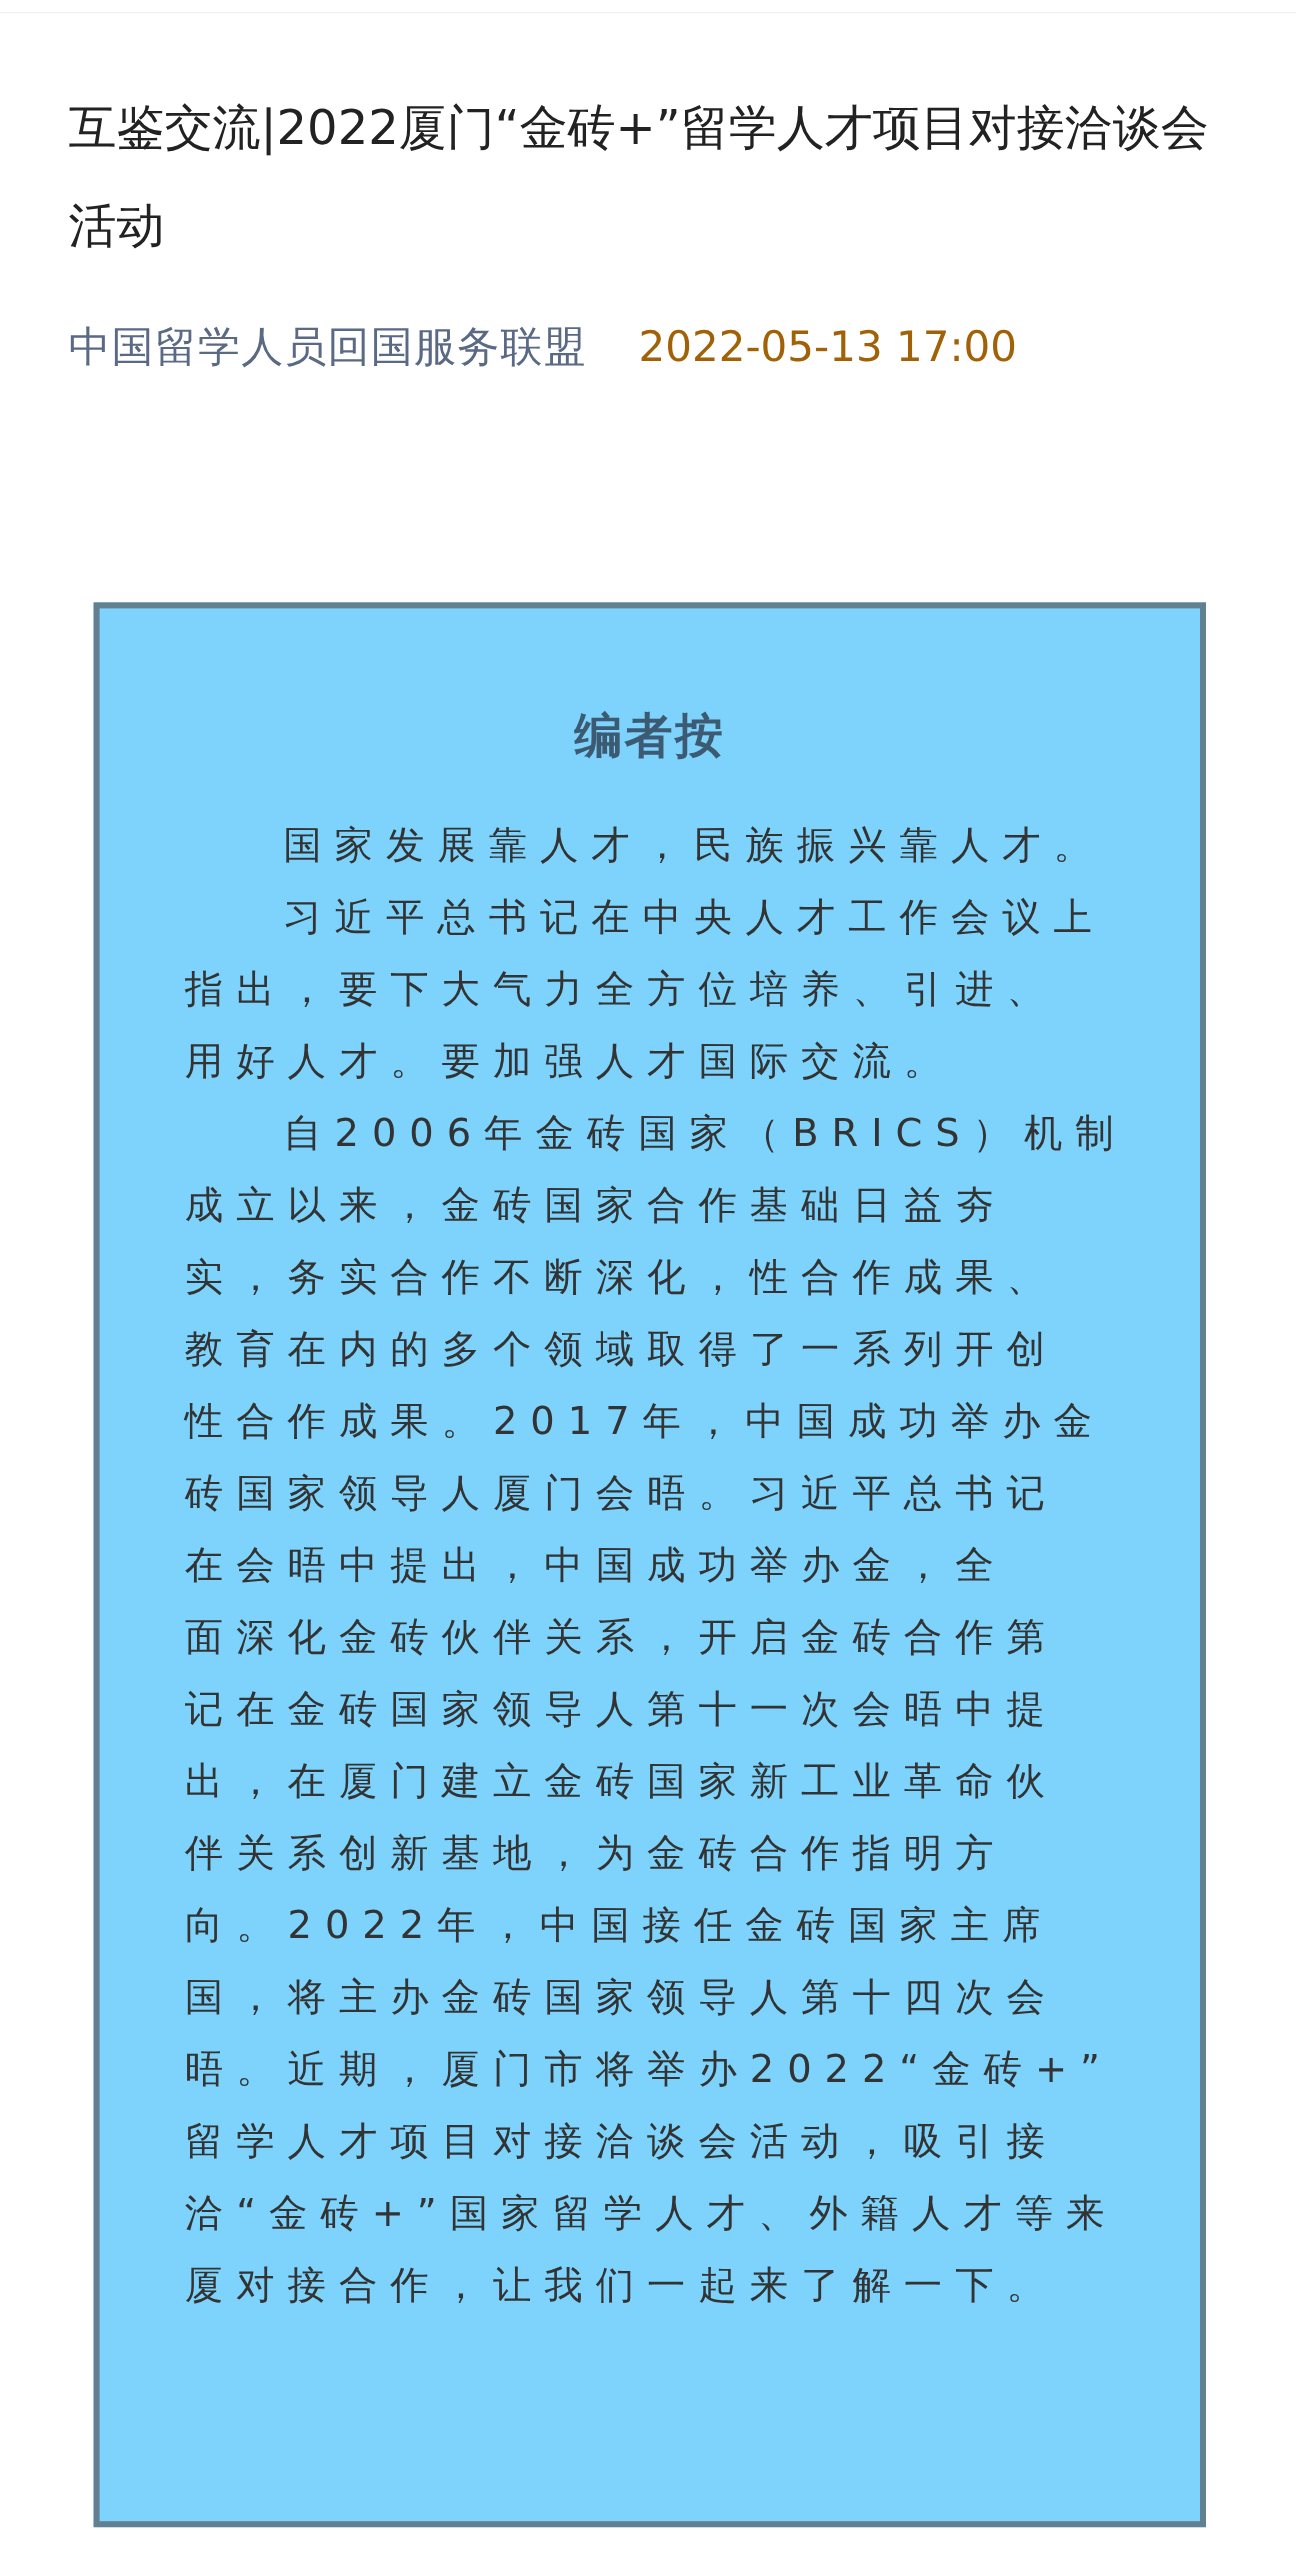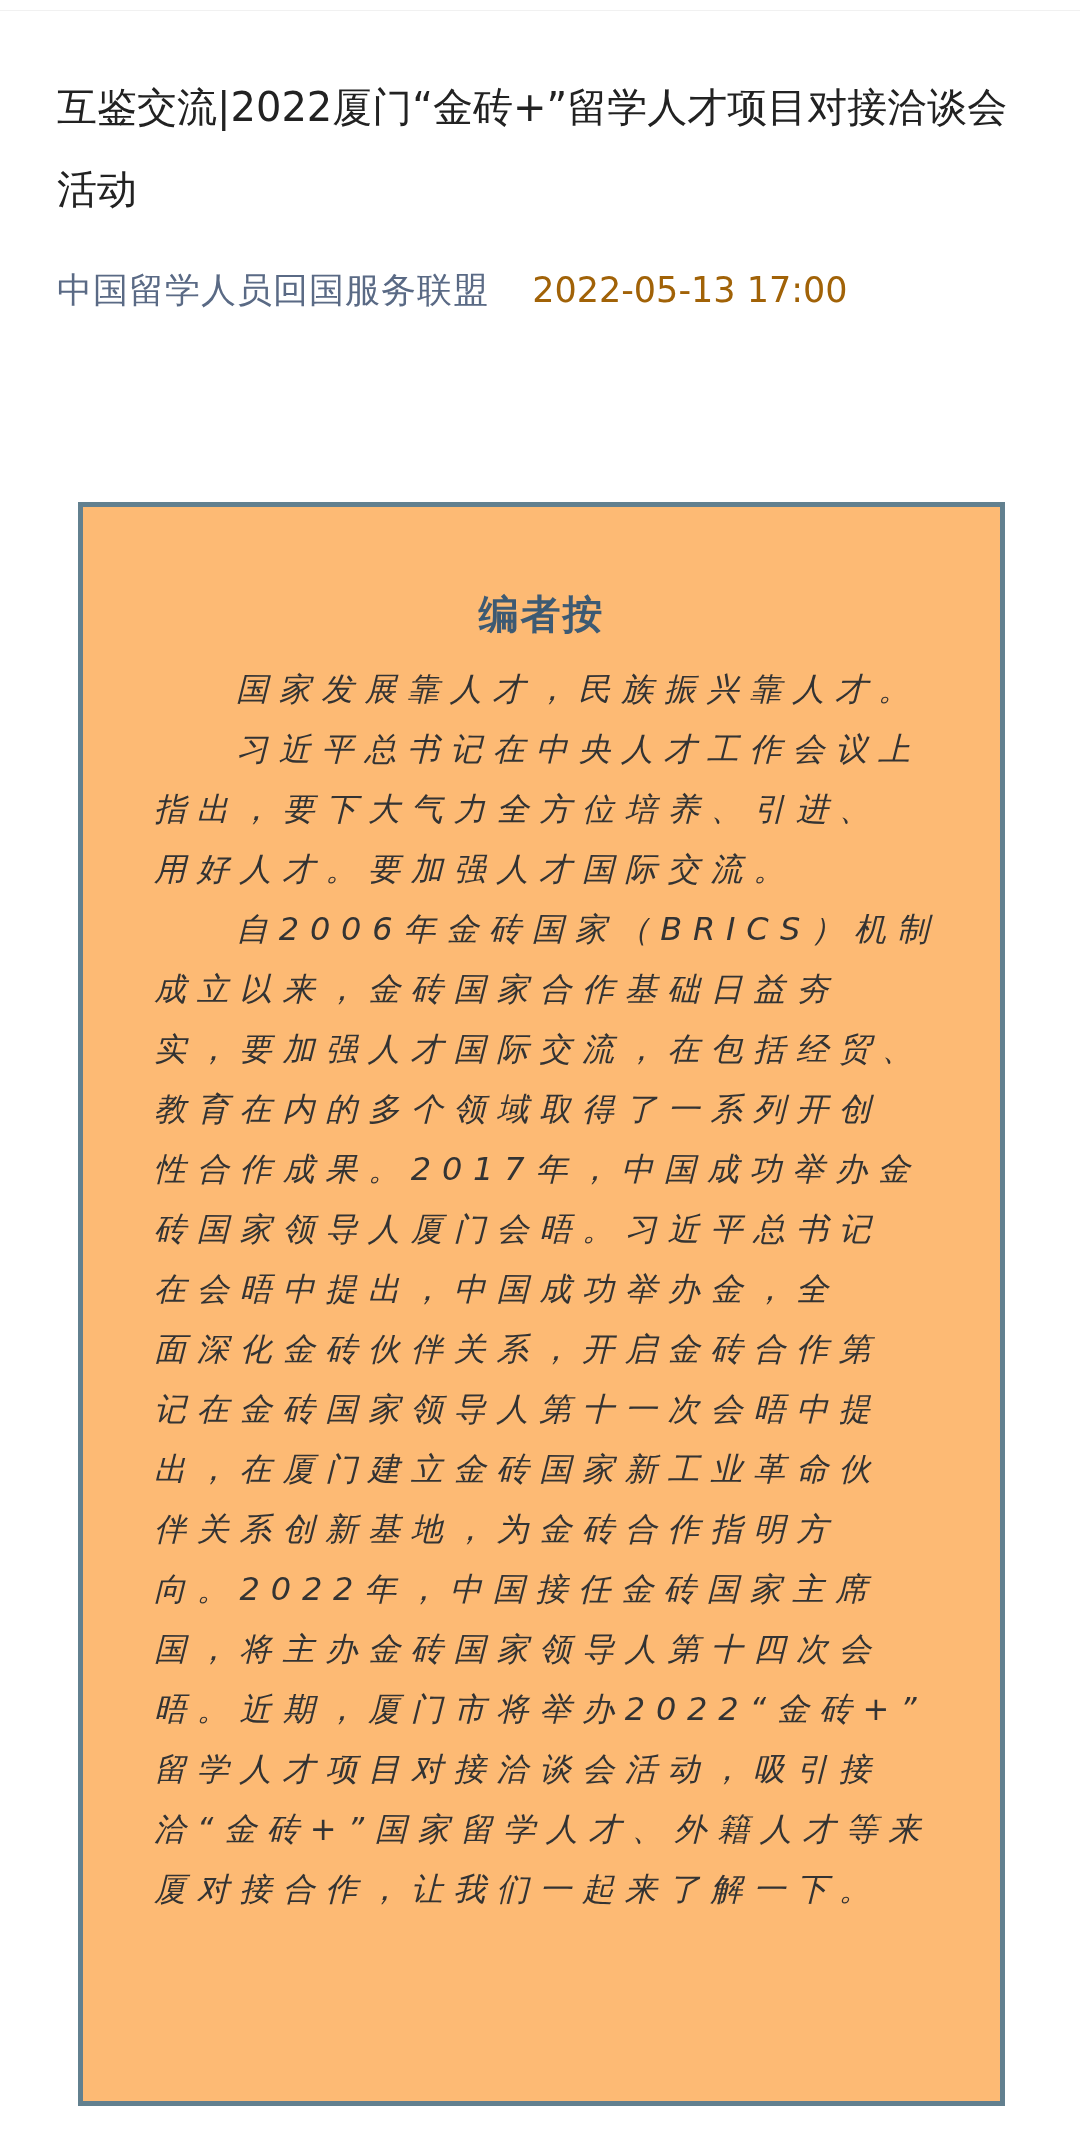--- a/index.html
+++ b/index.html
@@ -5,24 +5,24 @@
   html, body { margin: 0; padding: 0; background: #ffffff; }
   body { width: 1080px; height: 2129px; position: relative; overflow: hidden;
          font-family: "DejaVu Sans", "Liberation Sans", sans-serif; }
   .topline { position: absolute; left: 0; top: 0; width: 1080px; height: 10px; border-bottom: 1px solid #f1f1f1; }
   .title { position: absolute; left: 57px; top: 66px; width: 980px;
            font-size: 40px; line-height: 82px; color: #222222; font-weight: normal; margin: 0; }
   .meta { position: absolute; left: 57px; top: 266px; font-size: 35px; line-height: 48px; white-space: nowrap; }
   .meta .author { color: #576b95; color: #5a6a85; letter-spacing: 1px; margin-top: 48px; }
   .meta .date { color: #a16207; margin-left: 32px; }
   .box { position: absolute; left: 78px; top: 502px; width: 917px; height: 1594px;
-         border: 5px solid #62808f; box-sizing: content-box; background: #fdba74; }
+         border: 5px solid #62808f; box-sizing: content-box; background: #7dd3fc; }
   .box-title { position: absolute; left: 0; width: 100%; top: 82px; text-align: center;
                font-size: 40px; line-height: 50px; font-weight: bold; color: #3d5a73; letter-spacing: 2px; }
-  .body-text { position: absolute; left: 71px; top: 152px; width: 800px; font-style: italic; }
+  .body-text { position: absolute; left: 71px; top: 167px; width: 800px; }
   .line { height: 60px; font-size: 32px; line-height: 60px; color: #333333; letter-spacing: 10.8px;
           white-space: nowrap; }
   .line.indent { padding-left: 82px; }
 </style>
 </head>
 <body>
 
 <div class="topline"></div>
 
 <h1 class="title">互鉴交流|2022厦门“金砖+”留学人才项目对接洽谈会活动</h1>
@@ -34,21 +34,21 @@
 
 <div class="box">
   <div class="box-title">编者按</div>
   <div class="body-text">
     <div class="line indent">国家发展靠人才，民族振兴靠人才。</div>
     <div class="line indent">习近平总书记在中央人才工作会议上</div>
     <div class="line">指出，要下大气力全方位培养、引进、</div>
     <div class="line">用好人才。要加强人才国际交流。</div>
     <div class="line indent">自2006年金砖国家（BRICS）机制</div>
     <div class="line">成立以来，金砖国家合作基础日益夯</div>
-    <div class="line">实，要加强人才国际交流，在包括经贸、</div>
+    <div class="line">实，务实合作不断深化，性合作成果、</div>
     <div class="line">教育在内的多个领域取得了一系列开创</div>
     <div class="line">性合作成果。2017年，中国成功举办金</div>
     <div class="line">砖国家领导人厦门会晤。习近平总书记</div>
     <div class="line">在会晤中提出，中国成功举办金，全</div>
     <div class="line">面深化金砖伙伴关系，开启金砖合作第</div>
     <div class="line">记在金砖国家领导人第十一次会晤中提</div>
     <div class="line">出，在厦门建立金砖国家新工业革命伙</div>
     <div class="line">伴关系创新基地，为金砖合作指明方</div>
     <div class="line">向。2022年，中国接任金砖国家主席</div>
     <div class="line">国，将主办金砖国家领导人第十四次会</div>

